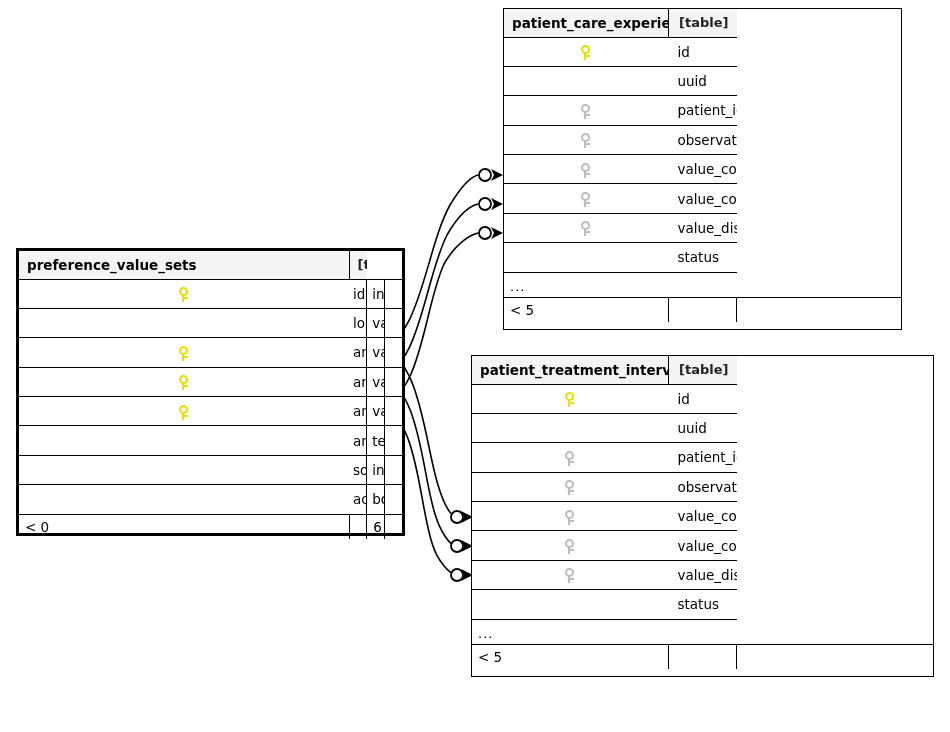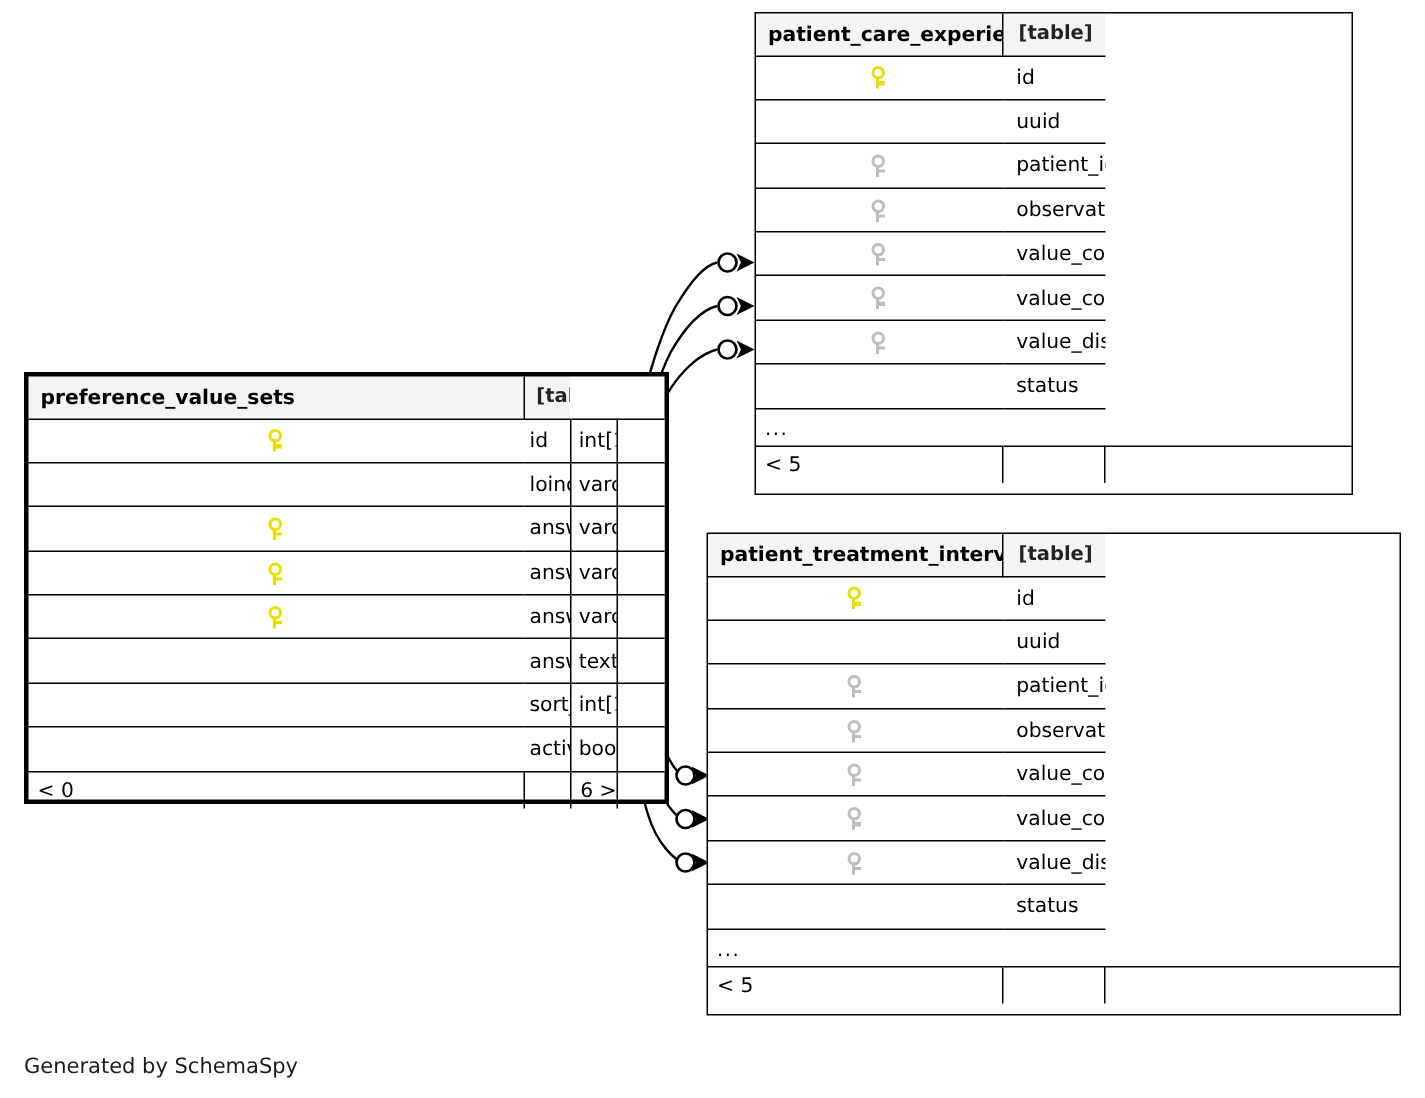--- a/index.html
+++ b/index.html
@@ -205,21 +205,21 @@
     <g>
       <circle cx="457" cy="517" r="6" fill="#ffffff" stroke="#000000" stroke-width="1.8"></circle>
       <polygon points="473,517 461,511 464,517 461,523" fill="#000000"></polygon>
       <circle cx="457" cy="546" r="6" fill="#ffffff" stroke="#000000" stroke-width="1.8"></circle>
       <polygon points="473,546 461,540 464,546 461,552" fill="#000000"></polygon>
       <circle cx="457" cy="575" r="6" fill="#ffffff" stroke="#000000" stroke-width="1.8"></circle>
       <polygon points="473,575 461,569 464,575 461,581" fill="#000000"></polygon>
     </g>
   </svg>
 
-  <div class="table-box thick" style="left:16px; top:248px; width:430px; height:288px;">
+  <div class="table-box thick" style="left:16px; top:248px; width:389px; height:288px;">
     <div class="tbl-grid">
 
       <div class="trow hdr-row">
         <div class="tcell hdr-name" colspan="2" style="width:330px; border-left:none;">preference_value_sets</div>
         <div class="tcell hdr-tag" style="border-right:none; border-left:none;">[table]</div>
       </div>
 
       <div class="trow col-row">
         <div class="tcell cell-key" style="border-left:none;">
           <span class="key-icon key-pk"><i class="head"></i><i class="shaft"></i><i class="tooth"></i></span>
@@ -433,15 +433,14 @@
 
       <div class="trow foot-row">
         <div class="tcell foot-left" style="width:165px; border-left:none; border-bottom:none;">&lt; 5</div>
         <div class="tcell" style="width:148px; border-bottom:none;"></div>
         <div class="tcell foot-right" style="border-right:none; border-bottom:none;"></div>
       </div>
 
     </div>
   </div>
 
-  <div class="credit" style="left:16px; top:703px;">Generated by SchemaSpy</div>
 
 </div>
 
 </body></html>

